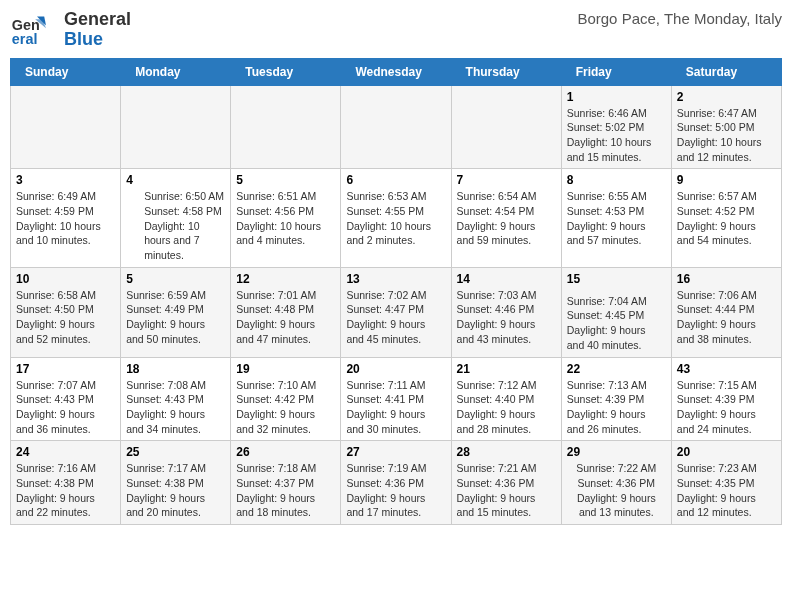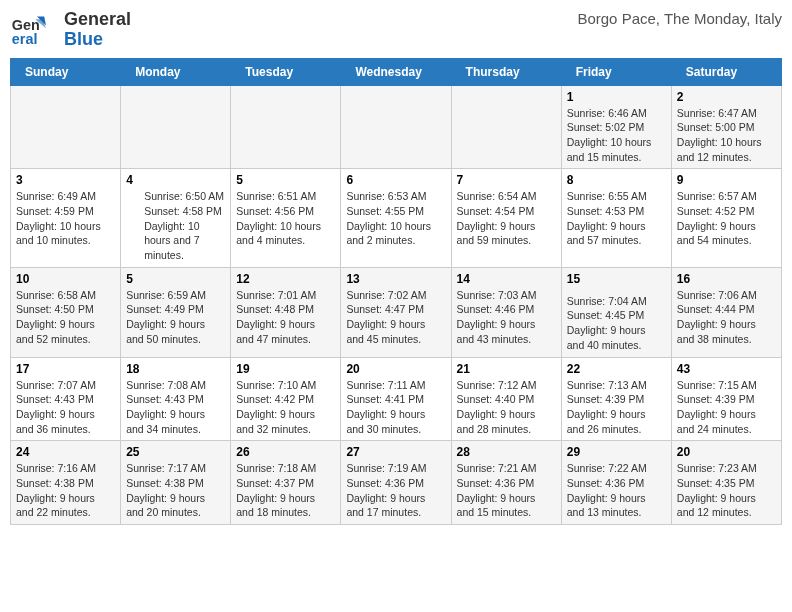--- a/index.html
+++ b/index.html
@@ -291,21 +291,21 @@
 Daylight: 9 hours and 17 minutes.</div>
         </td>
         <td>
           <span class="day-num">28</span>
           <div class="day-info" style="white-space: pre-line;">Sunrise: 7:21 AM
 Sunset: 4:36 PM
 Daylight: 9 hours and 15 minutes.</div>
         </td>
         <td>
           <span class="day-num">29</span>
-          <div class="day-info" style="white-space: pre-line;">Sunrise: 7:22 AM
+          <div class="day-info" style="white-space: pre-line; text-align: center;">Sunrise: 7:22 AM
 Sunset: 4:36 PM
 Daylight: 9 hours and 13 minutes.</div>
         </td>
         <td>
           <span class="day-num">20</span>
           <div class="day-info" style="white-space: pre-line;">Sunrise: 7:23 AM
 Sunset: 4:35 PM
 Daylight: 9 hours and 12 minutes.</div>
         </td>
       </tr>

